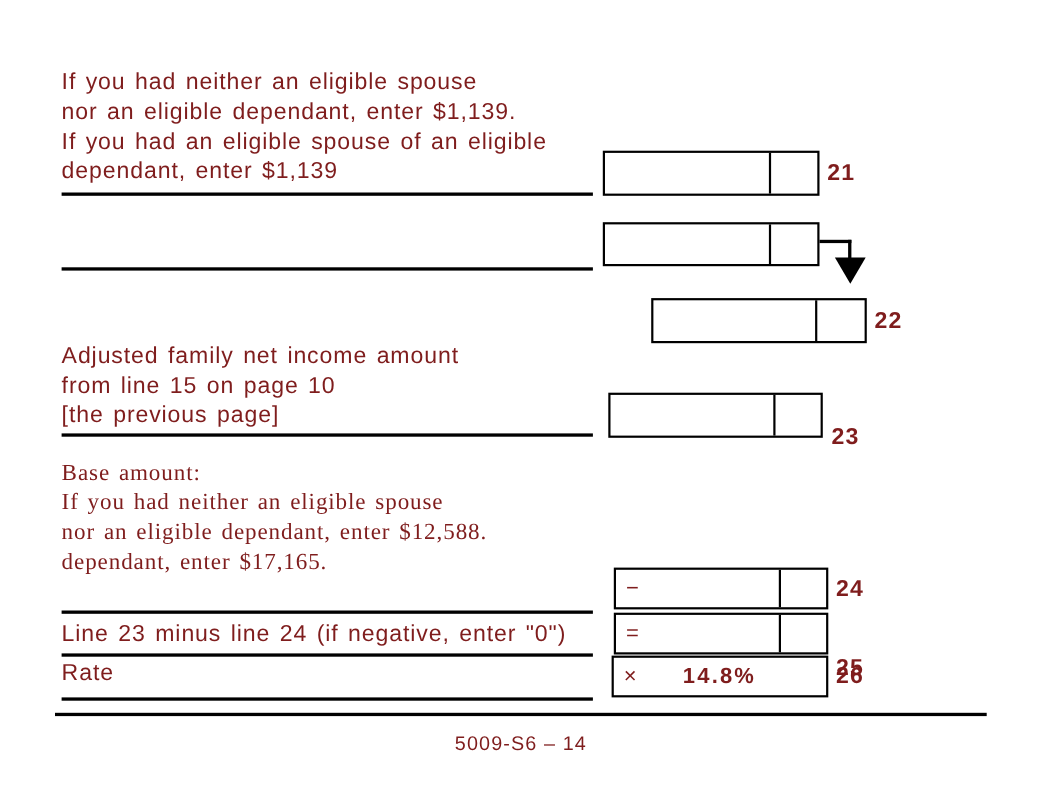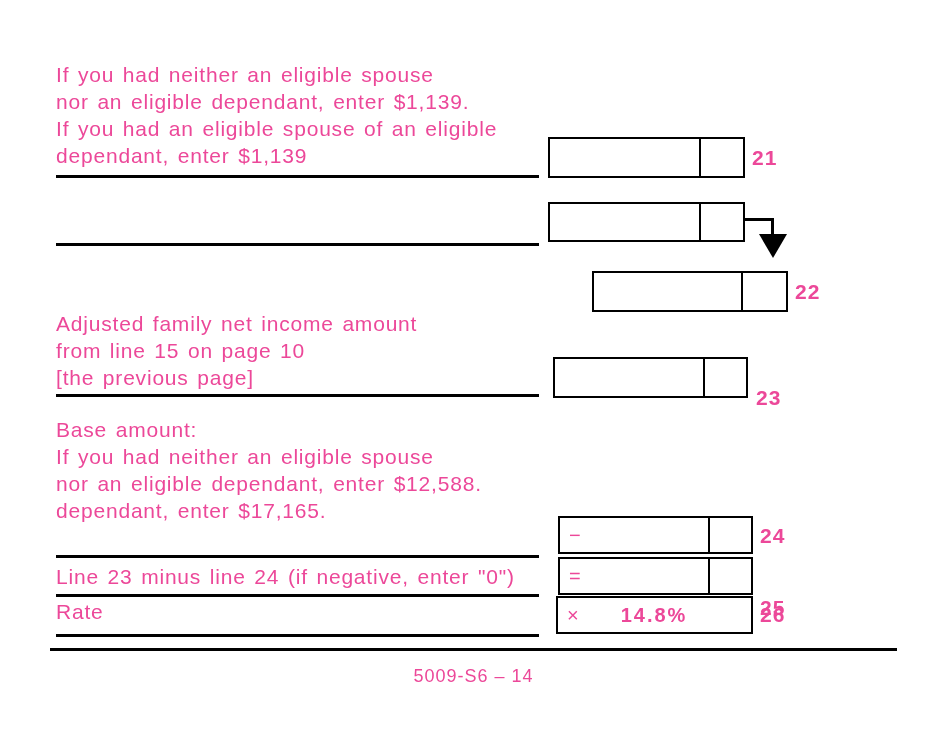--- a/index.html
+++ b/index.html
@@ -6,21 +6,21 @@
     margin: 0;
     padding: 0;
     background: #ffffff;
   }
   .page {
     position: relative;
     width: 950px;
     height: 735px;
     background: #ffffff;
     font-family: "Liberation Sans", sans-serif;
-    color: #ec4899;
+    color: #7f1d1d;
     overflow: hidden;
   }
   .tblock {
     position: absolute;
     left: 56px;
     font-size: 21px;
     line-height: 27px;
     letter-spacing: 0.8px;
     word-spacing: 2px;
     white-space: nowrap;
@@ -132,21 +132,21 @@
     <div>from line 15 on page 10</div>
     <div>[the previous page]</div>
   </div>
   <div class="rule" style="top:394px;"></div>
 
   <div class="amtbox" style="left:553px;top:357px;width:195px;height:41px;">
     <div class="cents" style="width:41px;"></div>
   </div>
   <div class="linenum" style="left:756px;top:367px;margin-top:20px;">23</div>
 
-  <div class="tblock" style="top:416px;">
+  <div class="tblock" style="top:416px;font-family:Liberation Serif, serif;">
     <div>Base amount:</div>
     <div>If you had neither an eligible spouse</div>
     <div>nor an eligible dependant, enter $12,588.</div>
     <div>dependant, enter $17,165.</div>
   </div>
   <div class="rule" style="top:555px;"></div>
 
   <div class="tblock" style="top:563px;">
     <div>Line 23 minus line 24 (if negative, enter "0")</div>
   </div>

